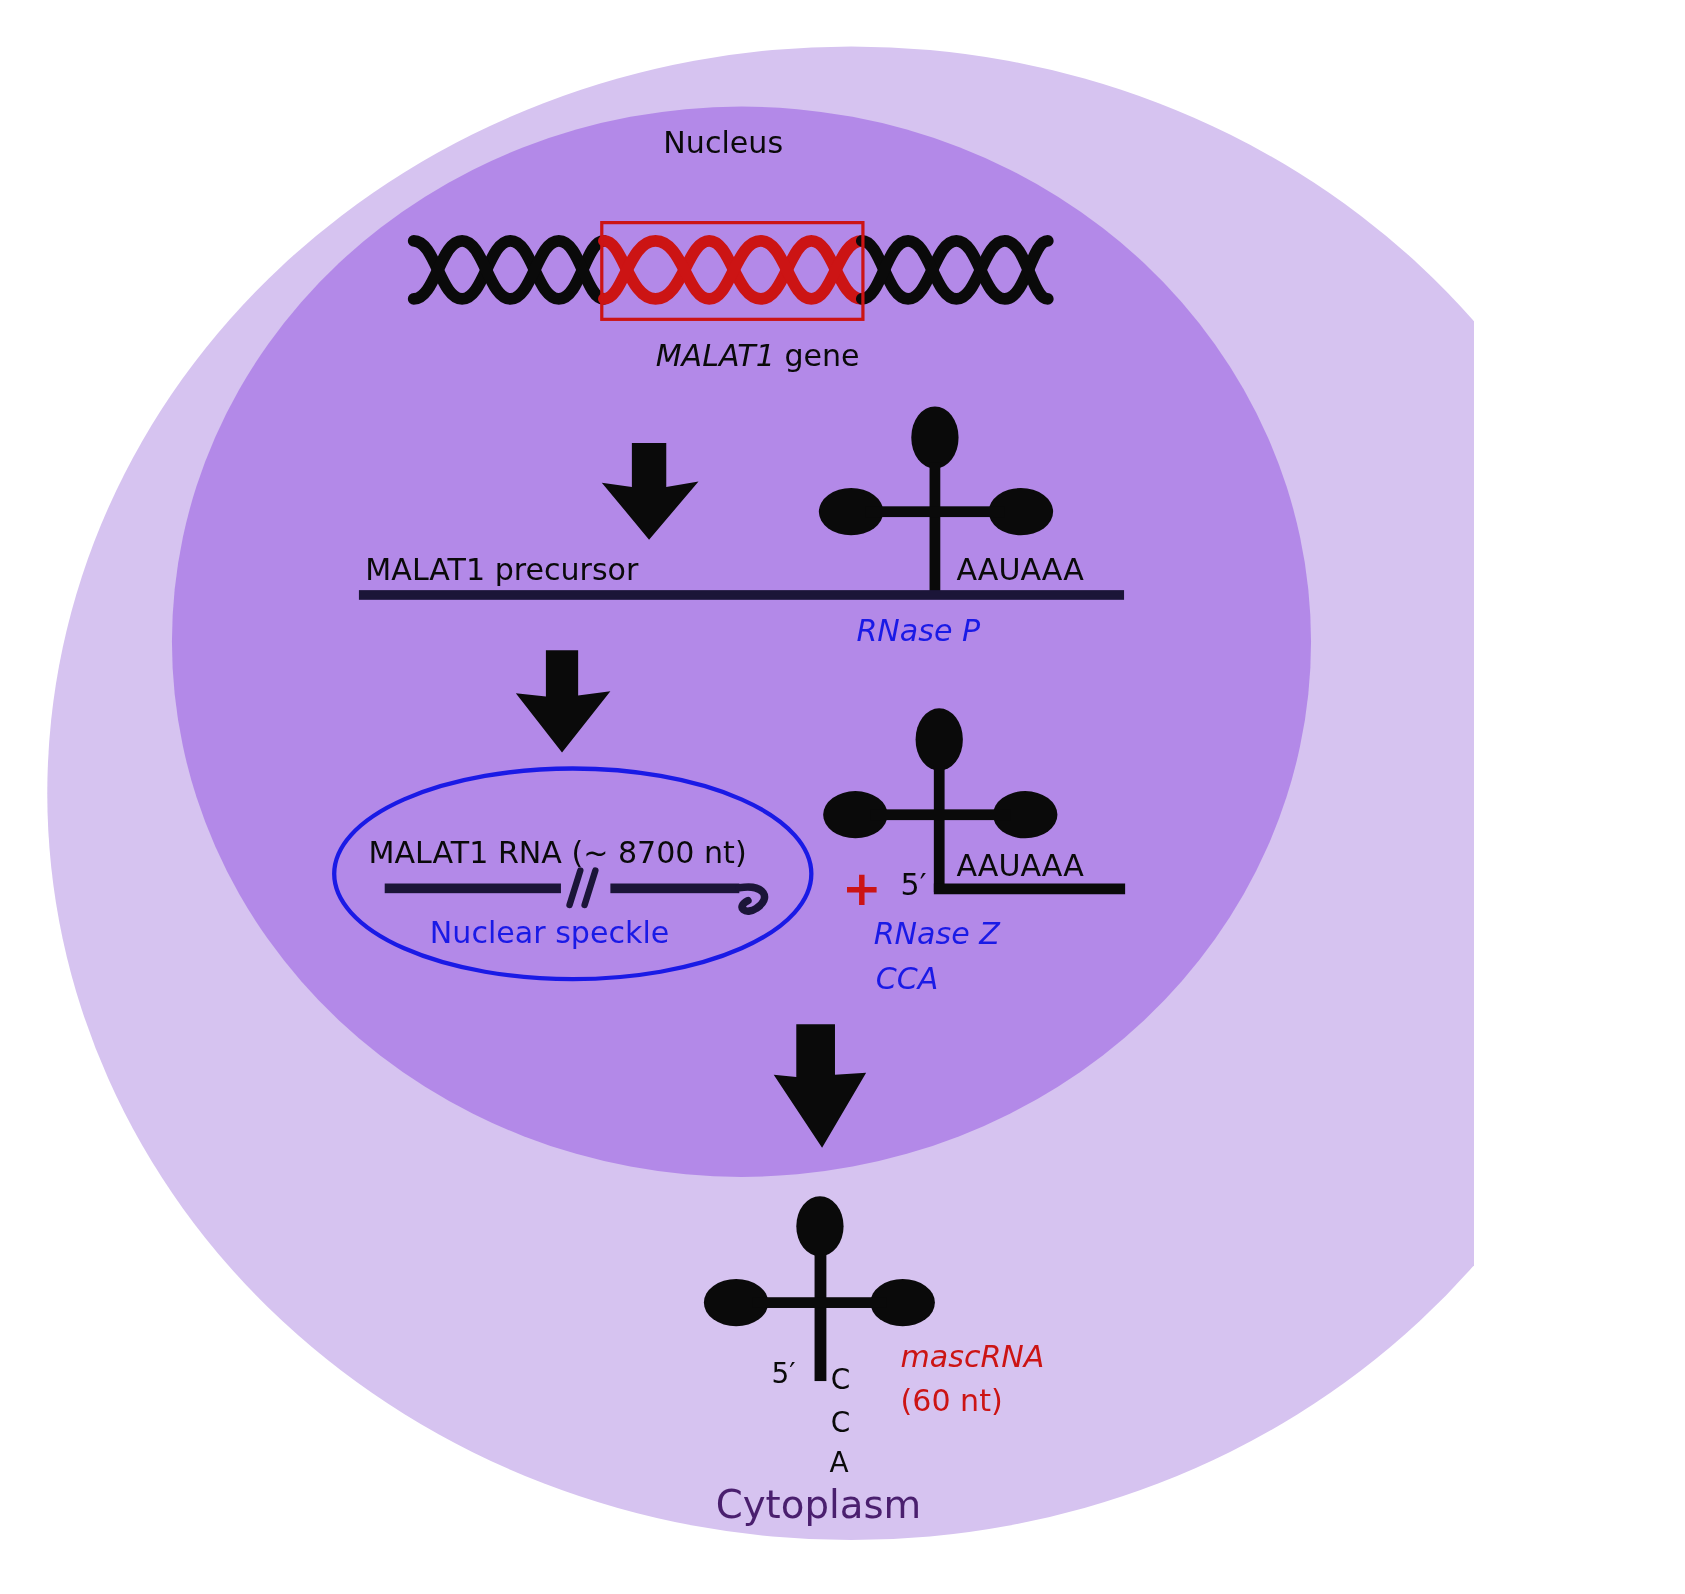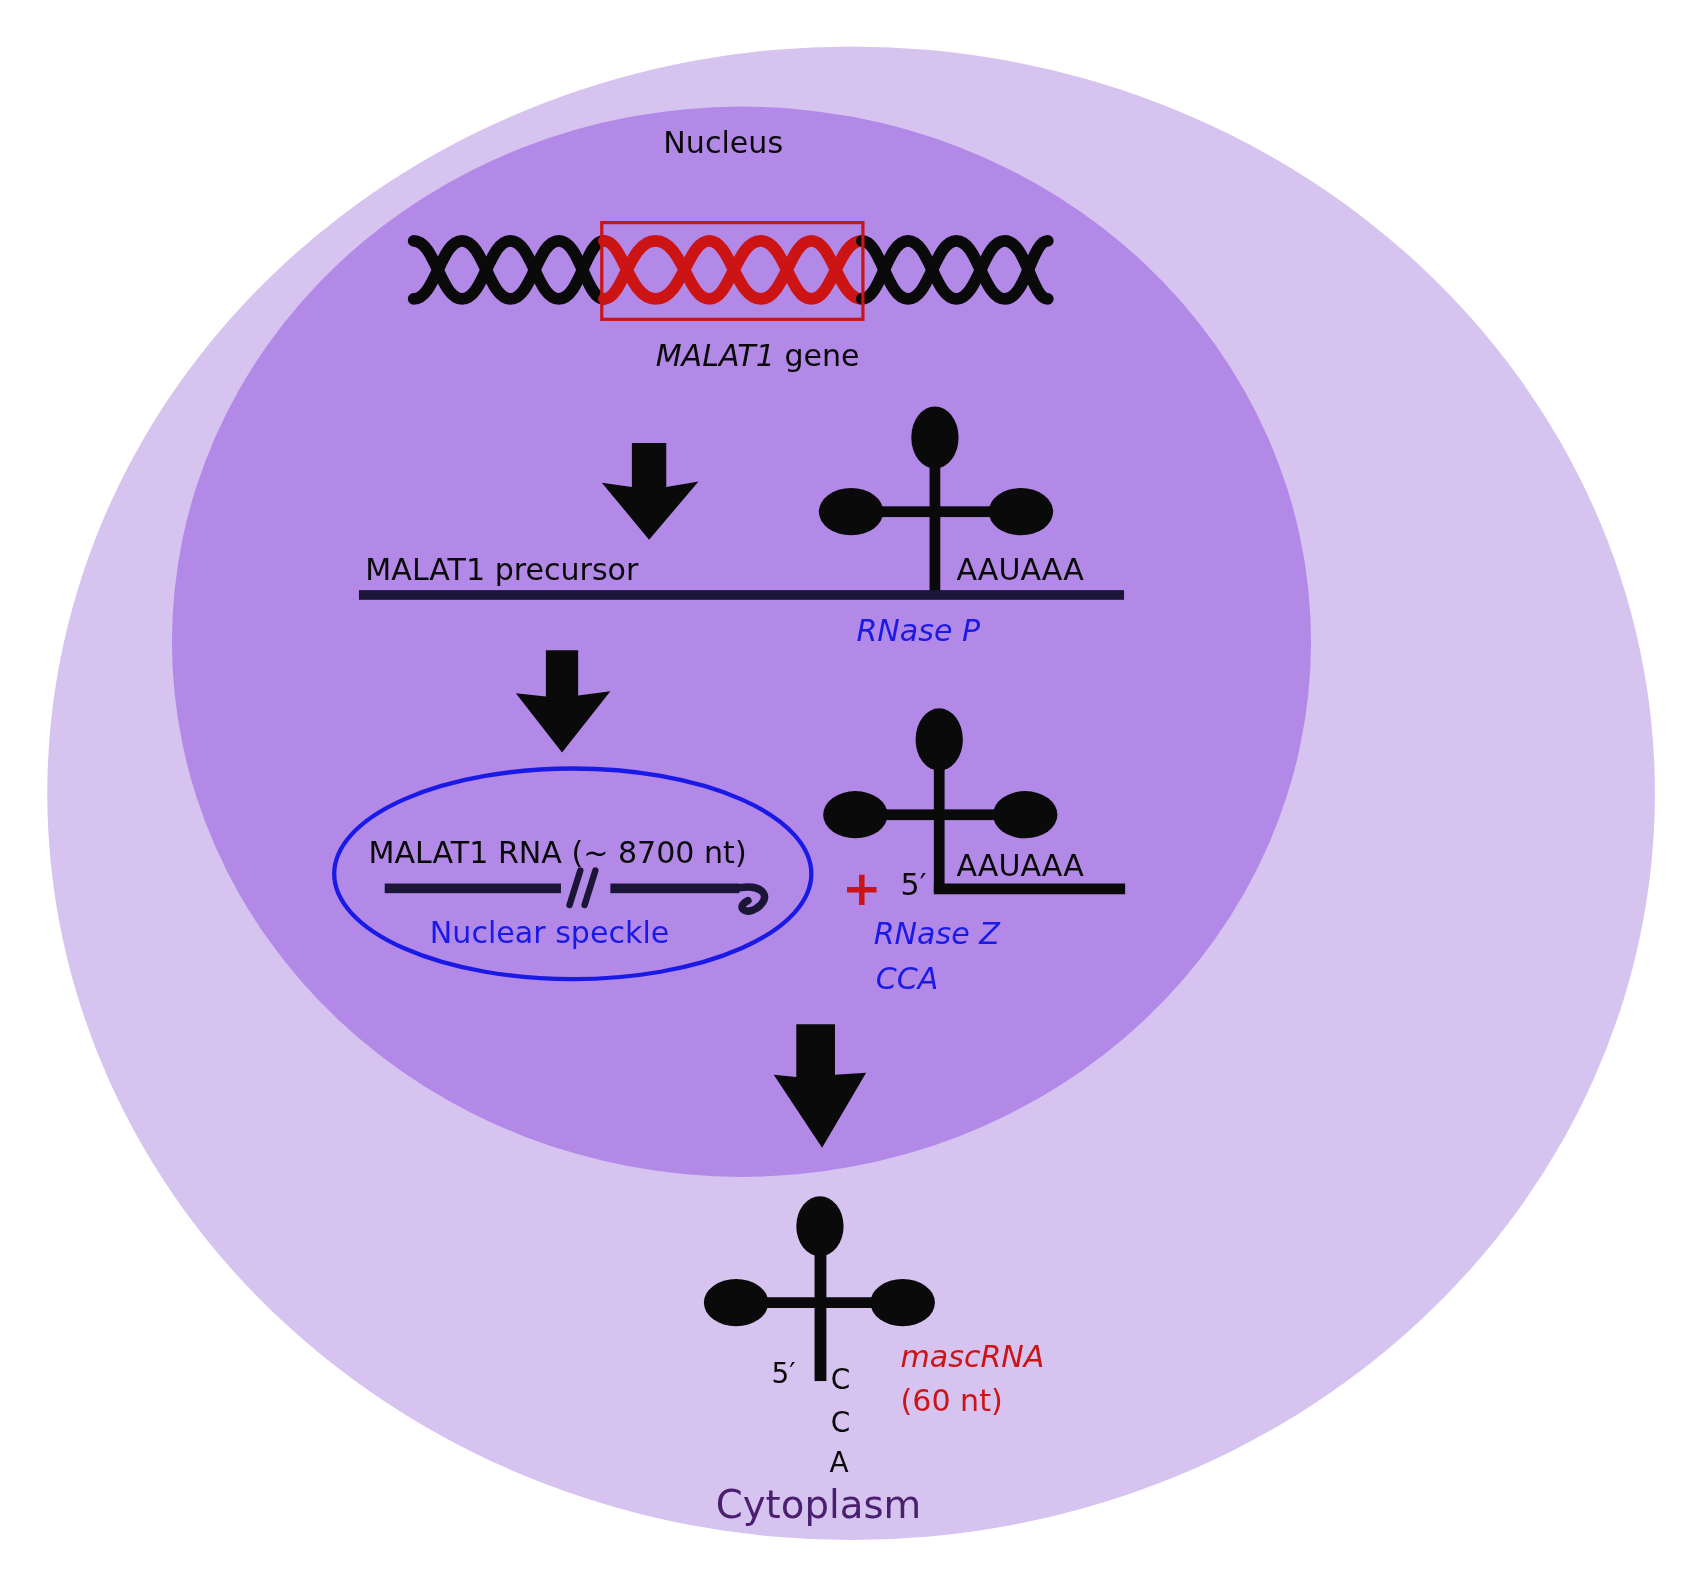--- a/index.html
+++ b/index.html
@@ -1,16 +1,16 @@
 <!DOCTYPE html>
 <html><head>
 <meta charset="utf-8">
 <style>
   html, body { margin:0; padding:0; background:#ffffff; }
-  #stage { width:1685px; height:1594px; position:relative; overflow:hidden; }
+  #stage { width:1474px; height:1594px; position:relative; overflow:hidden; }
   svg { display:block; }
   .t-black { fill:#0a0a0a; font-family:"DejaVu Sans", sans-serif; }
   .t-blue { fill:#1a1ae6; font-family:"DejaVu Sans", sans-serif; font-style:italic; }
   .t-blue-up { fill:#1a1ae6; font-family:"DejaVu Sans", sans-serif; }
   .t-red { fill:#cc1414; font-family:"DejaVu Sans", sans-serif; }
   .t-cyto { fill:#4a1f6e; font-family:"DejaVu Sans", sans-serif; }
 </style>
 </head>
 <body>
 

